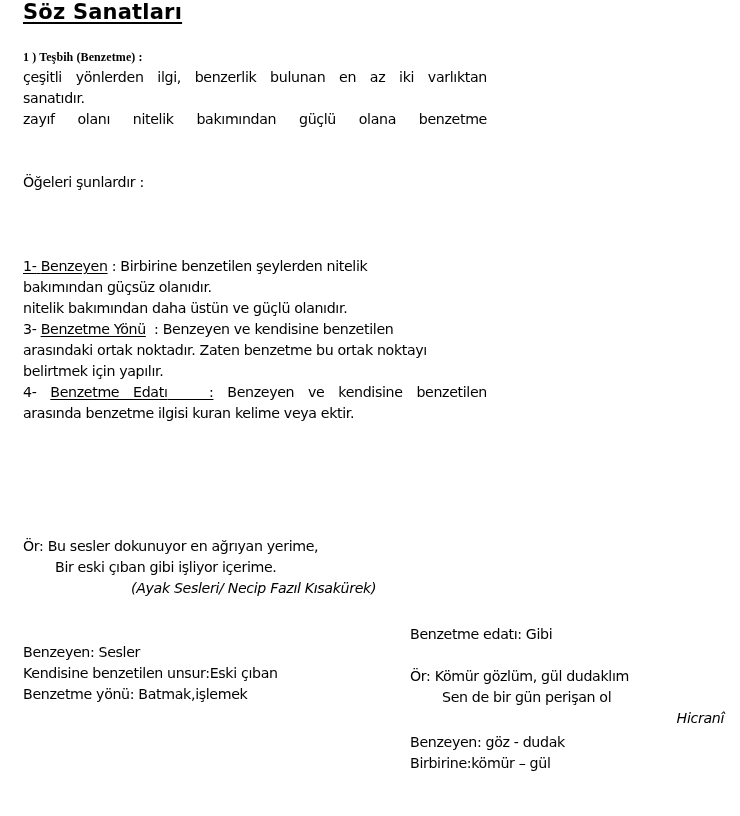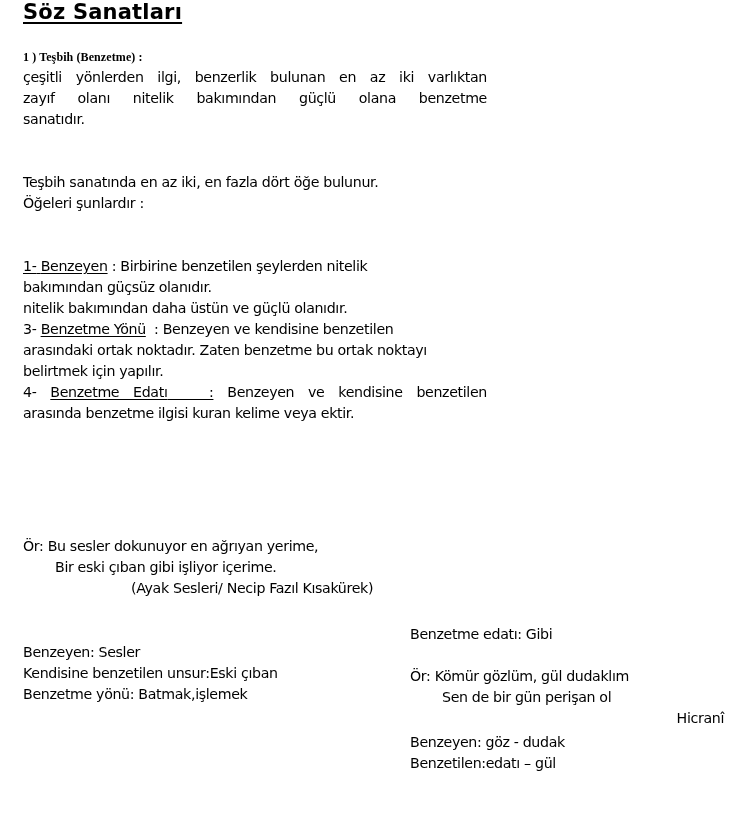--- a/index.html
+++ b/index.html
@@ -52,43 +52,42 @@
     .block {
       position: absolute;
       left: 23px;
       line-height: 21px;
     }
     .block .ln { display: block; white-space: nowrap; height: 21px; }
     .u {
       text-decoration: underline;
       text-underline-offset: 2px;
     }
-    .ital { }
+    .ital { font-style: italic; }
     .item4 {
       display: block; height: 21px; width: 464px;
       text-align: justify; text-align-last: justify; white-space: nowrap;
     }
   </style>
 </head>
 <body>
 
 <div>
 
   <div class="abs title">Söz Sanatları</div>
 
   <div class="abs heading">1 ) Teşbih (Benzetme) :</div>
 
   <div class="justify-block" style="top:67px;">
     <span class="ln">çeşitli yönlerden ilgi, benzerlik bulunan en az iki varlıktan</span>
+    <span class="ln last">sanatıdır.</span>
     <span class="ln">zayıf olanı nitelik bakımından güçlü olana benzetme</span>
-    <span class="ln last">sanatıdır.</span>
   </div>
 
   <div class="block" style="top:172px;">
-    <span class="ln">Teşbih sanatında en az iki, en fazla dört öğe bulunur.</span>
     <span class="ln">Öğeleri şunlardır :</span>
   </div>
 
   <div class="block" style="top:256px;">
 
     <span class="ln">
       <span class="u"><span>1-</span> <span>Benzeyen</span></span><span> : </span><span>Birbirine benzetilen şeylerden nitelik</span>
     </span>
     <span class="ln">bakımından güçsüz olanıdır.</span>
 
@@ -126,16 +125,16 @@
 
   <div class="block" style="left:410px; top:666px;">
     <span class="ln"><span>Ör:</span> <span>Kömür gözlüm, gül dudaklım</span></span>
     <span class="ln" style="padding-left:32px;">Sen de bir gün perişan ol</span>
   </div>
 
   <div class="abs ital" style="right:16px; top:708px; line-height:21px;">Hicranî</div>
 
   <div class="block" style="left:410px; top:732px;">
     <span class="ln">Benzeyen: göz - dudak</span>
-    <span class="ln">Benzetilen:edatı – gül</span>
+    <span class="ln">Birbirine:kömür – gül</span>
   </div>
 
 </div>
 
 </body></html>

